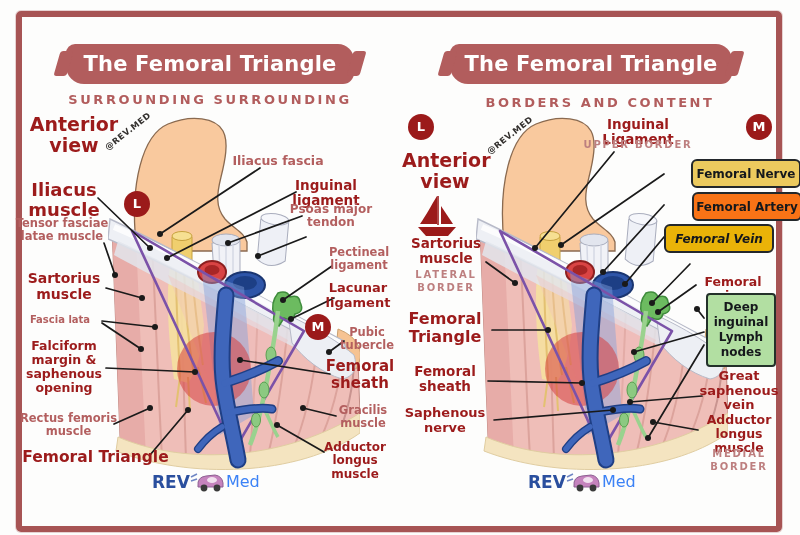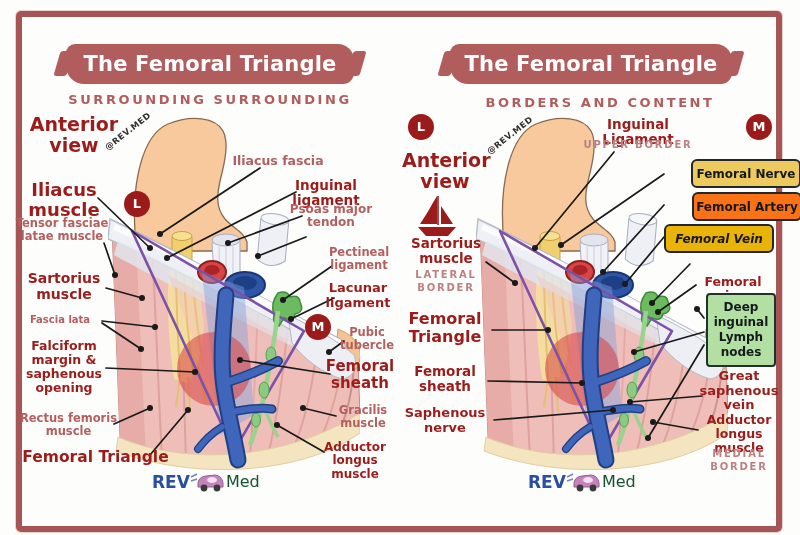--- a/index.html
+++ b/index.html
@@ -49,21 +49,21 @@
   .badge{
     position:absolute;width:26px;height:26px;border-radius:50%;background:#9b1a1a;
     color:#fff;font-weight:bold;font-size:13px;text-align:center;line-height:26px;z-index:5;
   }
   .wm{
     position:absolute;font-size:8.5px;font-weight:bold;color:#33302e;
     transform:rotate(-38deg);letter-spacing:.6px;z-index:4;white-space:nowrap;
   }
   .logo{position:absolute;display:flex;align-items:center;gap:0;z-index:4;}
   .logo .rev{color:#2a4f9e;font-weight:bold;font-size:17px;}
-  .logo .med{color:#14532d;font-size:16px;}
+  .logo .med{color:#3b82f6;font-size:16px;}
   .anatomy{position:absolute;z-index:1;}
   .leaders{position:absolute;left:0;top:0;z-index:3;pointer-events:none;}
   .boat{position:absolute;z-index:4;}
 </style>
 </head>
 <body>
 
 <div class="canvas">
   <div class="frame"></div>
 

